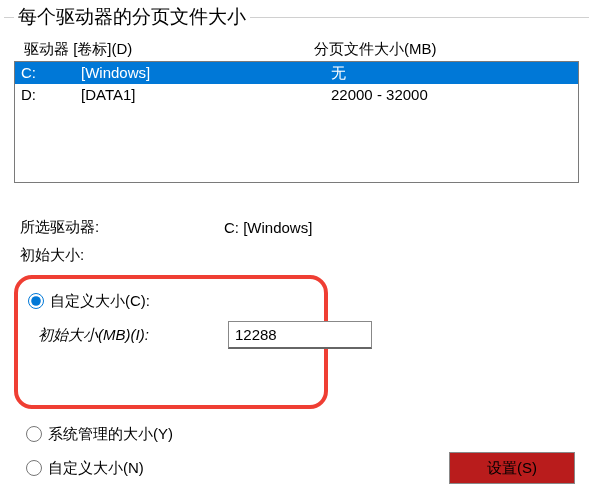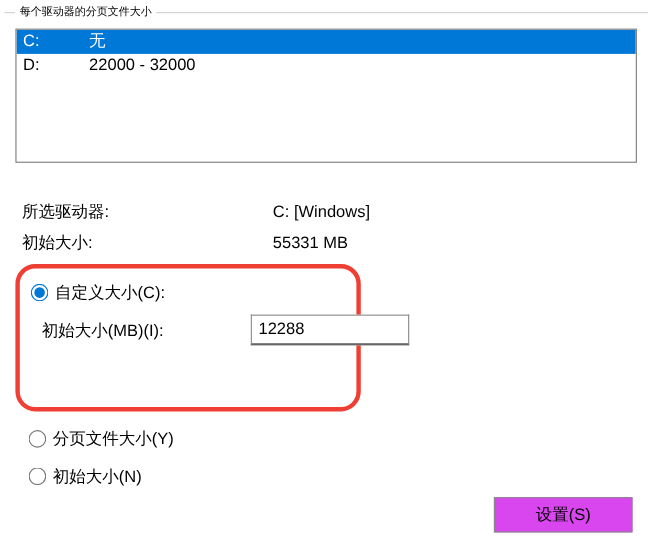--- a/index.html
+++ b/index.html
@@ -1,88 +1,93 @@
 <!DOCTYPE html>
 <html><head>
   <meta charset="utf-8">
   <style>
     * { box-sizing: border-box; margin: 0; padding: 0; font-family: "Microsoft YaHei", "Segoe UI", sans-serif; }
     body { width: 593px; height: 500px; background: #fff; font-size: 15px; color: #000; padding: 4px 4px 0 4px; position: relative; }
     fieldset.group { border: 1px solid #d0d0d0; border-left: none; border-right: none; border-bottom: none; padding: 8px 10px 12px 10px; }
-    fieldset.group > legend { padding: 0 4px; font-size: 10px; }
+    fieldset.group > legend { padding: 0 4px; font-size: 19px; }
     .headers { display: flex; padding: 2px 6px 2px 10px; }
     .headers .col-drive { flex: 0 0 290px; }
     .list { border: 1px solid #7a7a7a; background: #fff; height: 122px; overflow: hidden; }
     .row { display: flex; padding: 0 6px; height: 22px; line-height: 22px; }
     .row.selected { background: #0078d7; color: #fff; }
     .row .c-letter { flex: 0 0 60px; }
     .row .c-label  { flex: 0 0 250px; }
     .row .c-size   { flex: 1; }
     .info { margin-top: 30px; }
     .info-row { display: flex; height: 28px; align-items: center; }
     .info-row .lab { flex: 0 0 210px; padding-left: 6px; }
-    .info-row .val { flex: 1; margin-left: 24px; }
+    .info-row .val { flex: 1; }
     .custom-box { border: 4px solid #ef3e33; border-radius: 18px; padding: 8px 10px 10px 10px; margin-top: 6px; width: 314px; }
     .radio-line { display: flex; align-items: center; height: 28px; }
     .radio-line input[type=radio] { width: 16px; height: 16px; margin-right: 6px; accent-color: #0078d7; }
     .field-line { display: flex; align-items: center; height: 40px; }
-    .field-line .flab { flex: 0 0 200px; padding-left: 10px; }
+    .field-line .flab { flex: 0 0 200px; padding-left: 10px; font-style: italic; }
     .field-line input[type=text] { width: 144px; height: 28px; border: 1px solid #888; border-bottom: 2px solid #666; padding: 2px 6px; font-size: 15px; }
     .below-radios { padding-left: 12px; margin-top: 8px; }
     .below-radios .radio-line { height: 34px; }
-    .set-btn { position: absolute; right: 18px; bottom: 16px; width: 126px; height: 32px; border: 1px solid #888; background: #d946ef; font-size: 15px; cursor: pointer; }
+    .set-btn { position: absolute; right: 18px; bottom: 16px; width: 126px; height: 32px; border: 1px solid #888; background: #b91c1c; font-size: 15px; cursor: pointer; }
   </style>
 </head>
 <body>
 
 <fieldset class="group">
   <legend>每个驱动器的分页文件大小</legend>
 
+  <div class="headers">
+    <div class="col-drive">驱动器  [卷标](D)</div>
+    <div class="col-size">分页文件大小(MB)</div>
+  </div>
 
   <div class="list">
     <div class="row selected">
       <span class="c-letter">C:</span>
+      <span class="c-label">[Windows]</span>
       <span class="c-size">无</span>
     </div>
     <div class="row">
       <span class="c-letter">D:</span>
+      <span class="c-label">[DATA1]</span>
       <span class="c-size">22000 - 32000</span>
     </div>
   </div>
 
   <div class="info">
     <div class="info-row">
       <div class="lab">所选驱动器:</div>
       <div class="val">C:   [Windows]</div>
     </div>
     <div class="info-row">
       <div class="lab">初始大小:</div>
-      <div class="val">55331 MB</div>
     </div>
   </div>
 
   <div class="custom-box">
     <div class="radio-line">
       <input type="radio" name="pf" checked="" style="">
       <span>自定义大小(C):</span>
     </div>
     <div class="field-line">
       <div class="flab">初始大小(MB)(I):</div>
       <input type="text" value="12288" style="">
     </div>
     <div class="field-line">
     </div>
   </div>
 
   <div class="below-radios">
     <div class="radio-line">
       <input type="radio" name="pf" style="">
-      <span>分页文件大小(Y)</span>
+      <span>系统管理的大小(Y)</span>
     </div>
     <div class="radio-line">
       <input type="radio" name="pf" style="">
-      <span>初始大小(N)</span>
+      <span>自定义大小(N)</span>
     </div>
   </div>
 
 </fieldset>
 
 <button class="set-btn">设置(S)</button>
 
 </body></html>

